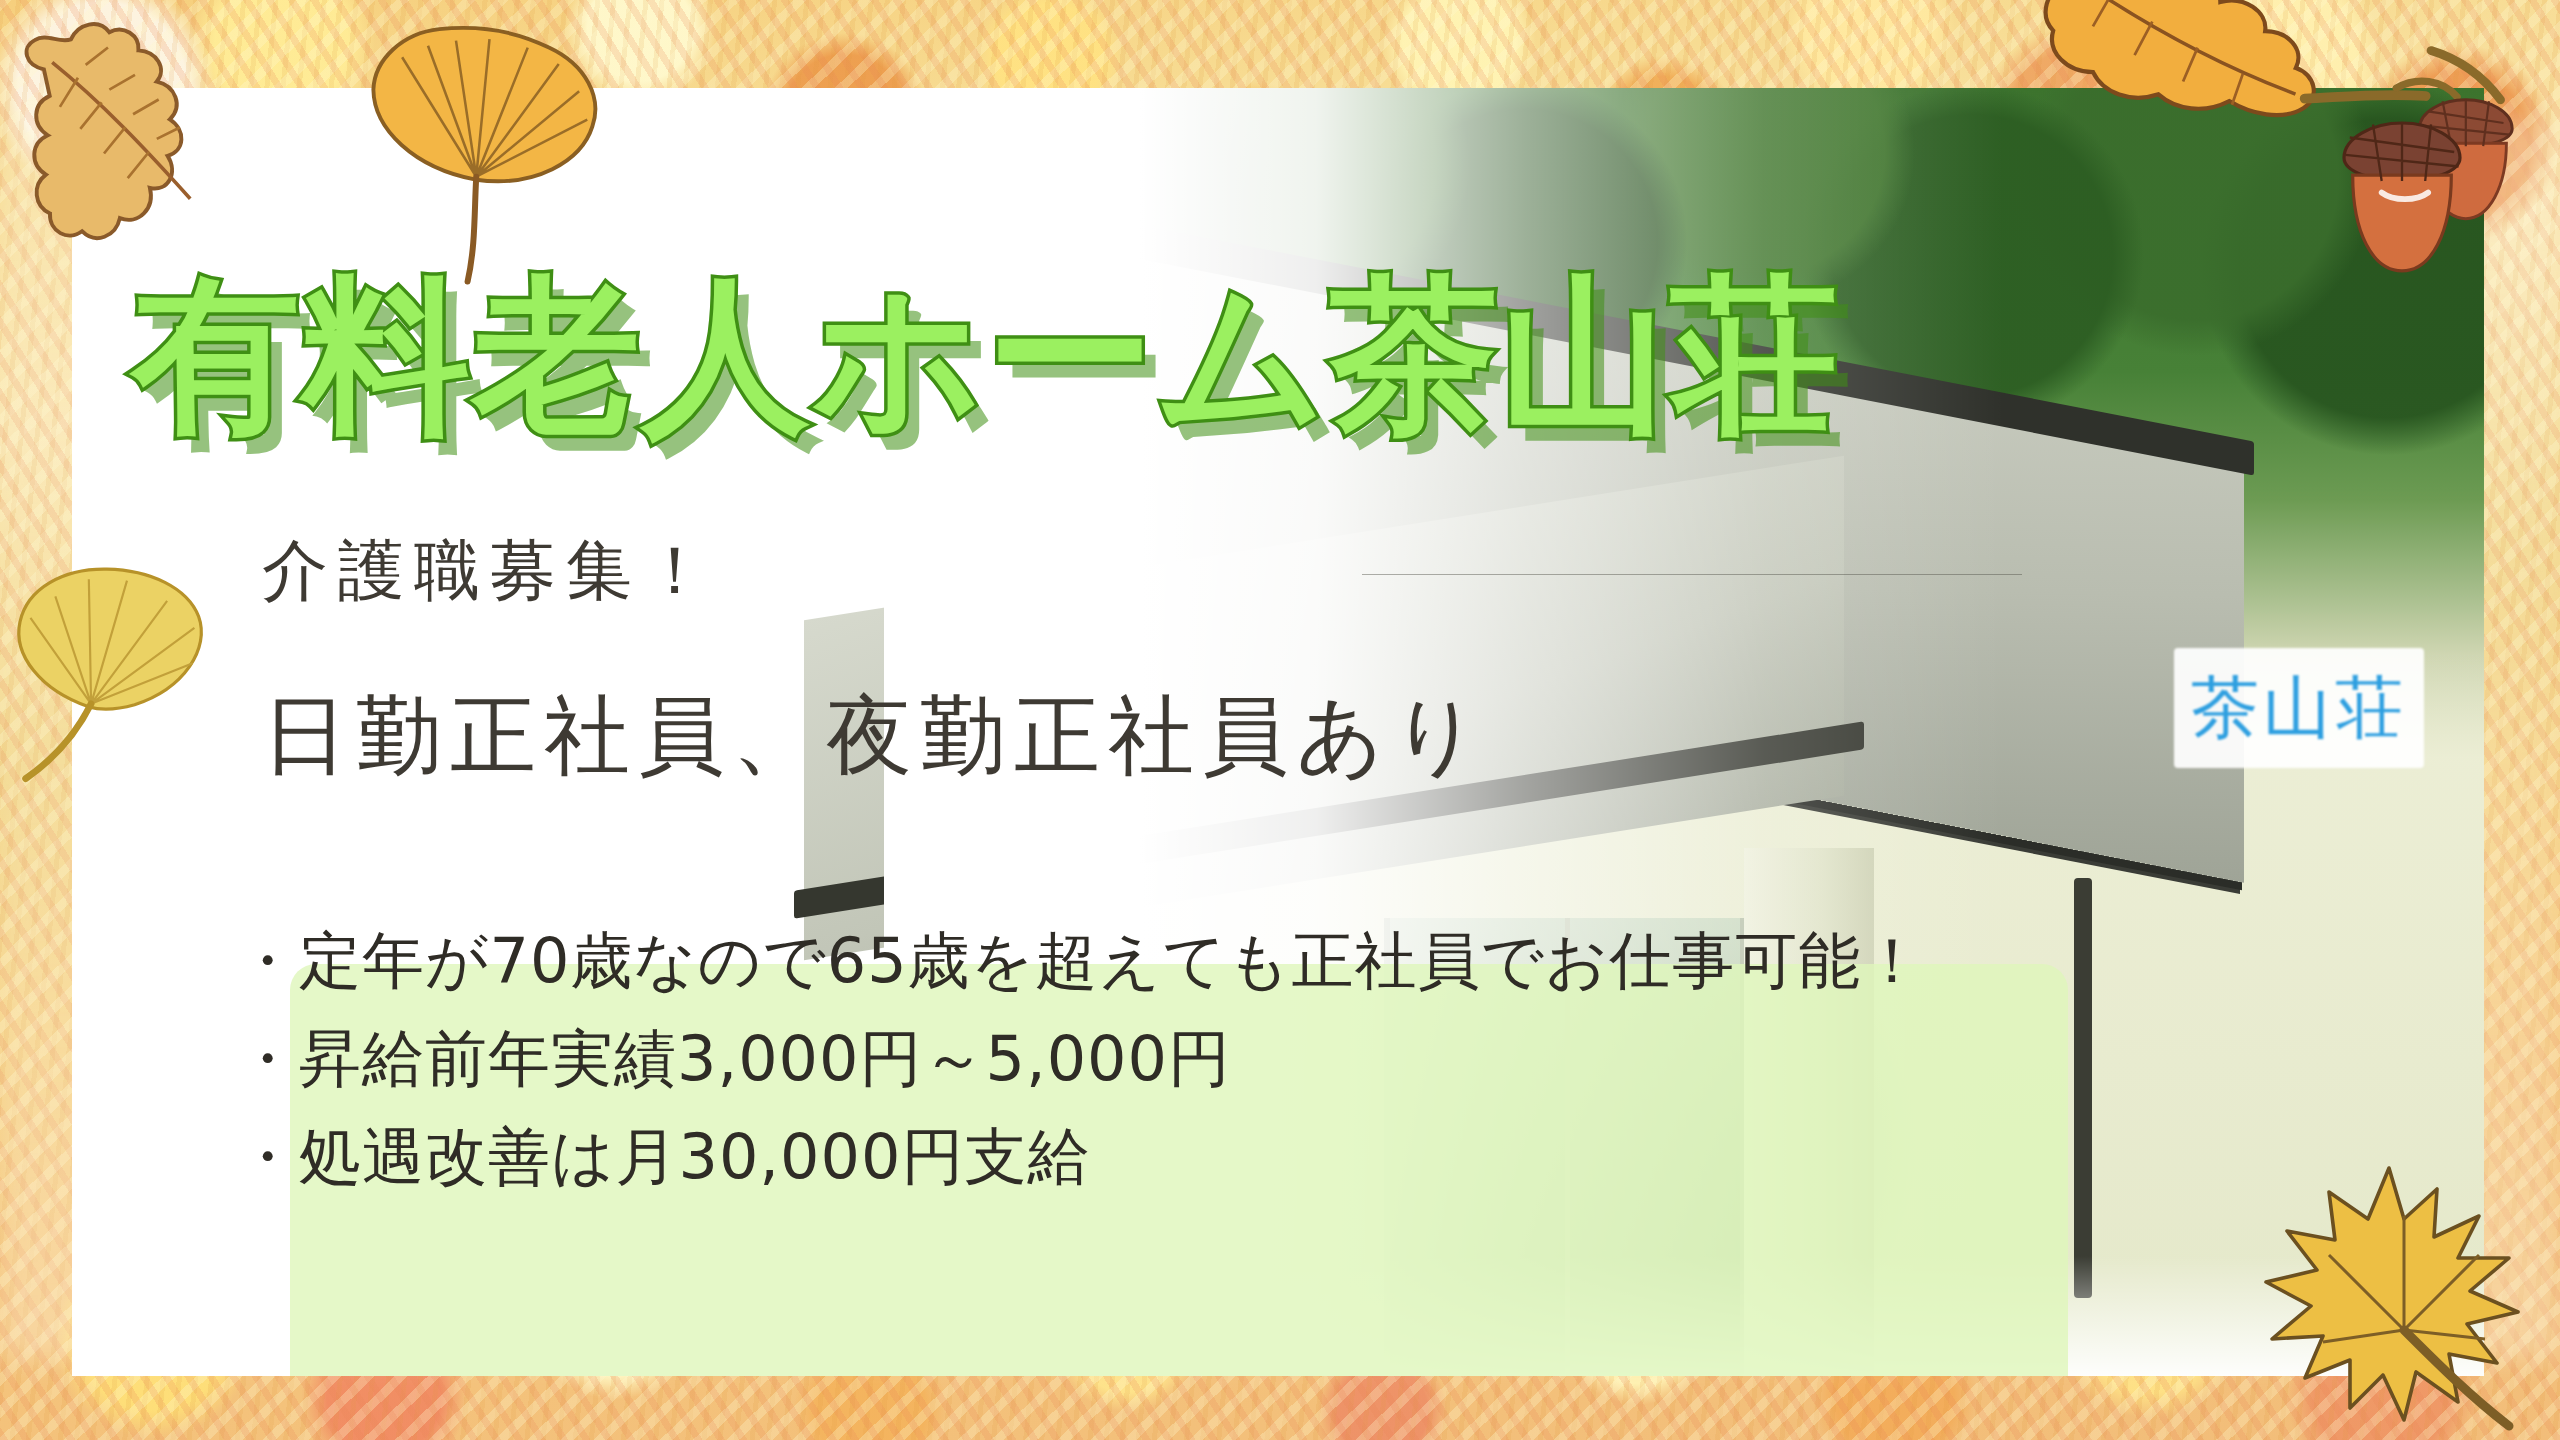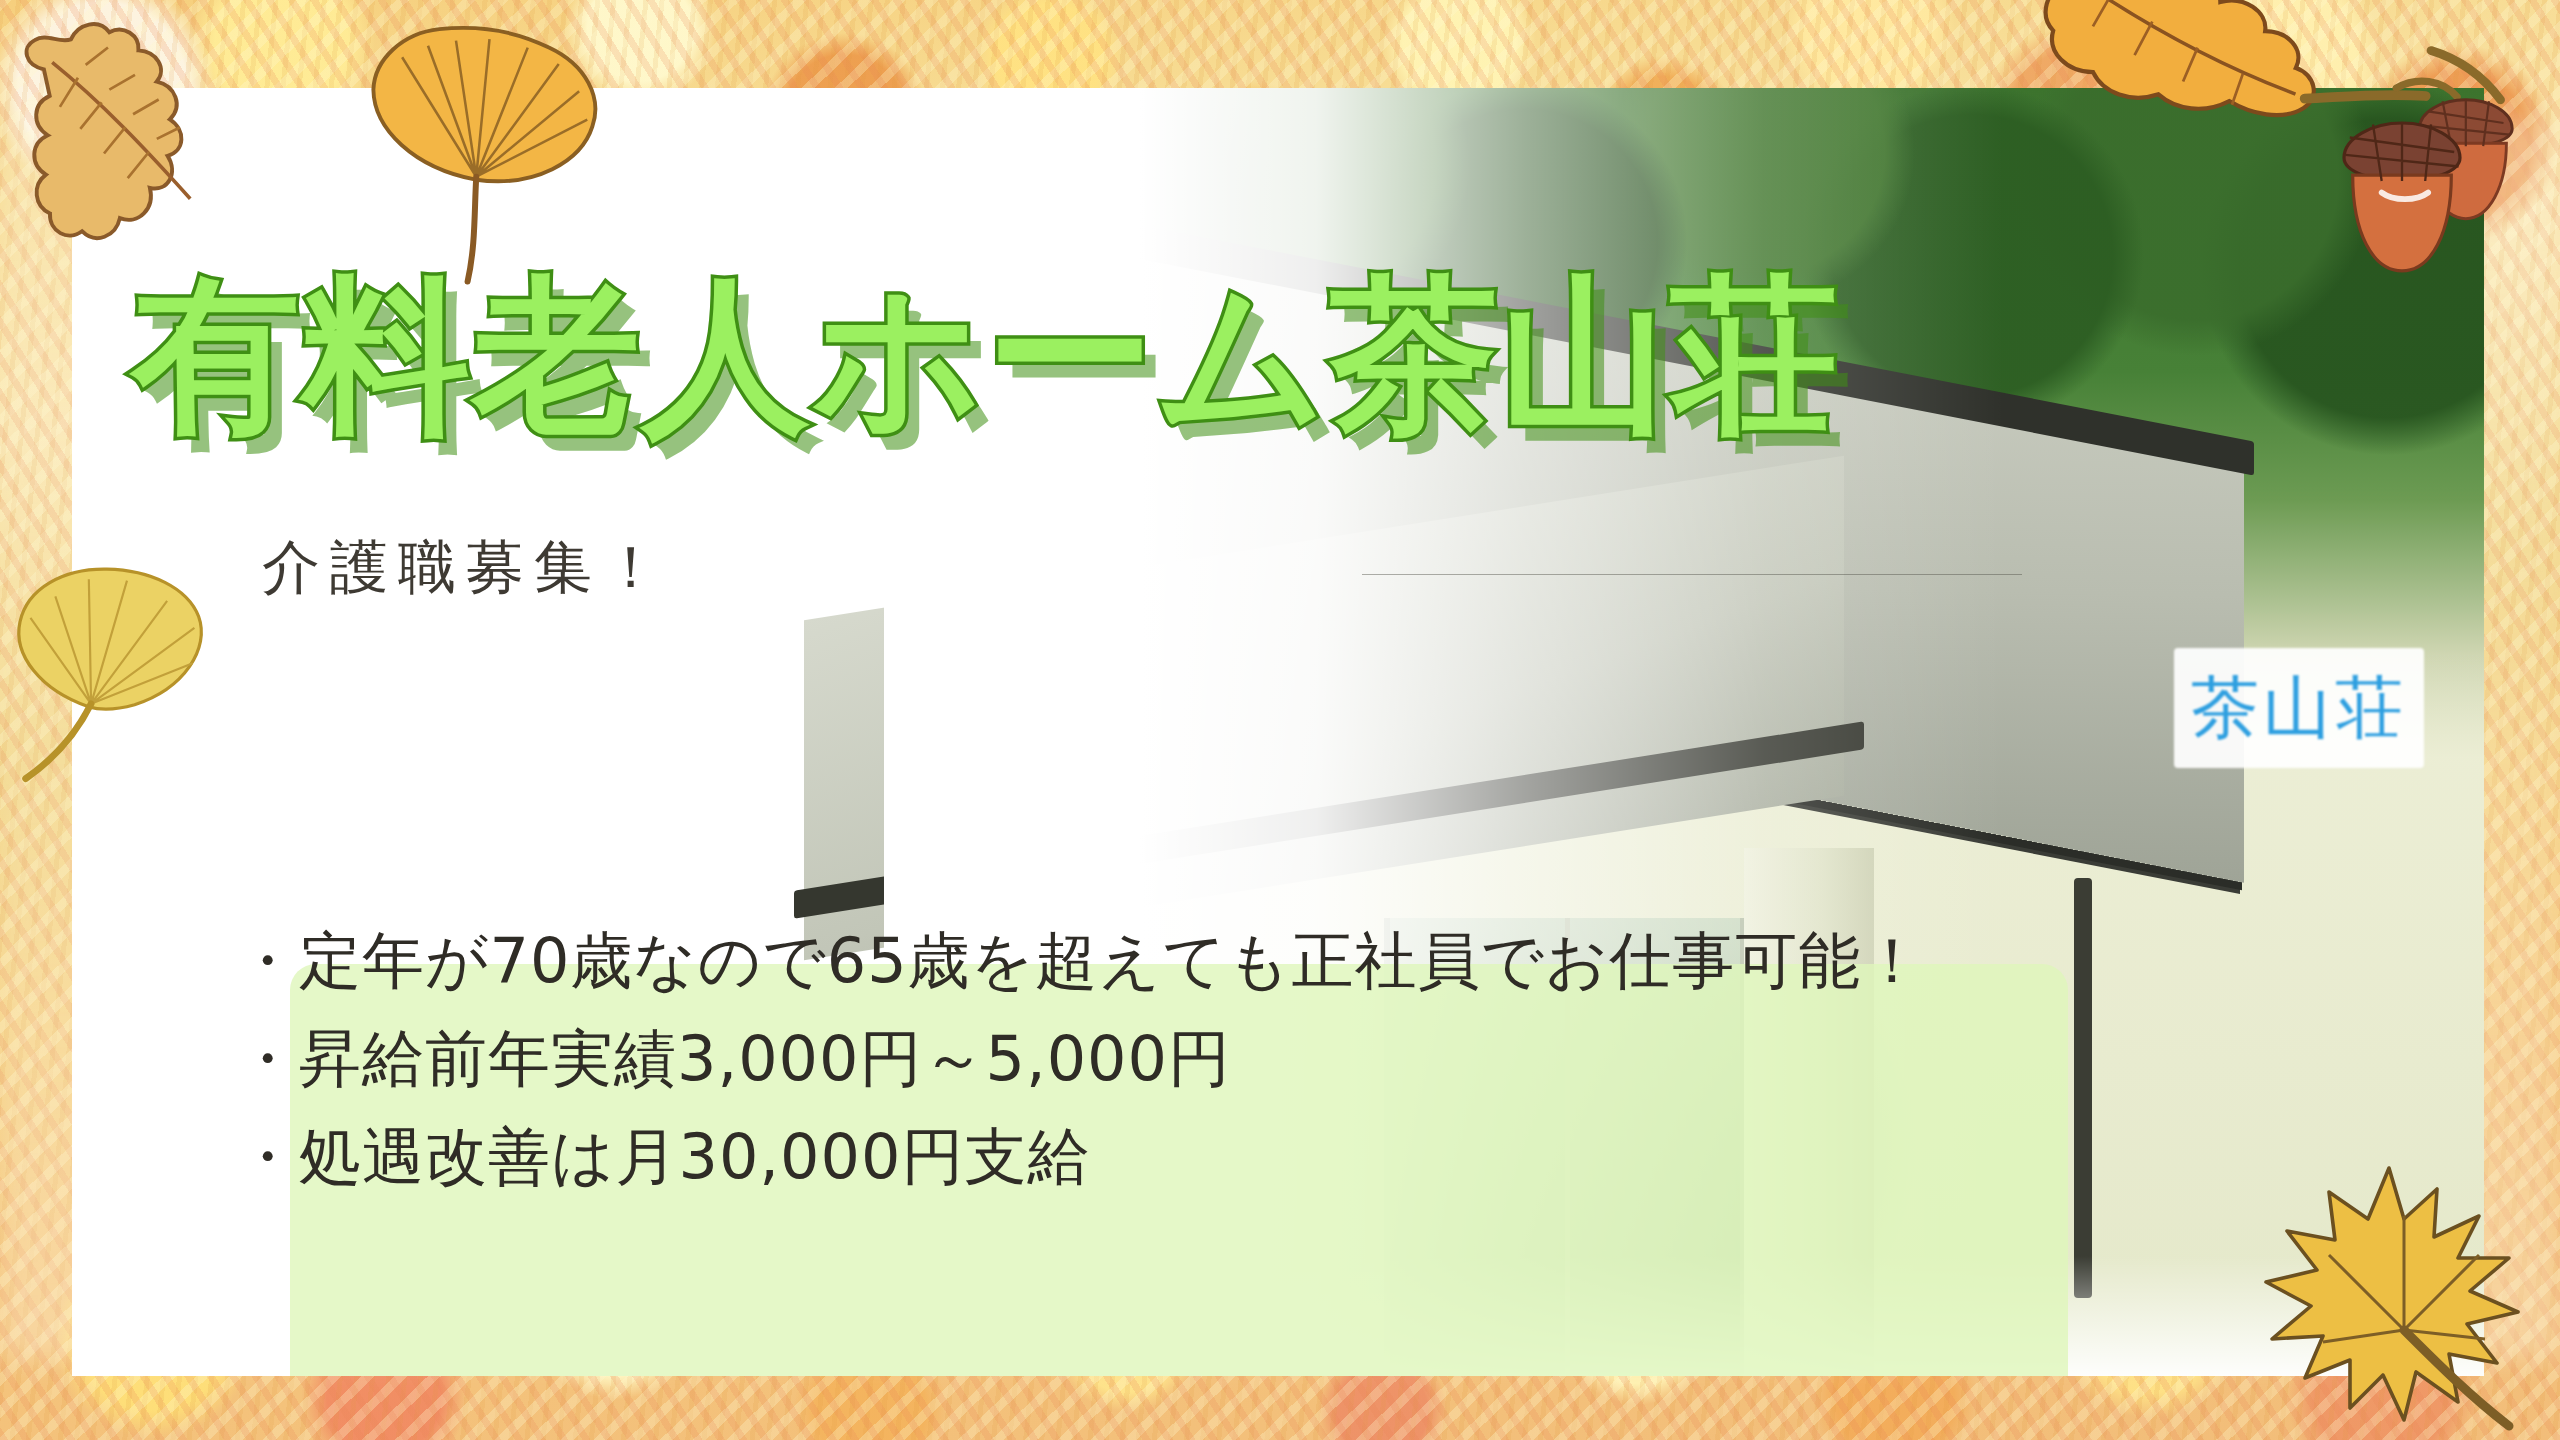--- a/index.html
+++ b/index.html
@@ -139,21 +139,21 @@
     position:absolute;left:132px;top:272px;
     font-size:168px;line-height:1;font-weight:700;
     letter-spacing:2px;white-space:nowrap;
     color:#9bf060;
     -webkit-text-stroke:7px #3f8f14;
     paint-order:stroke fill;
     text-shadow:14px 16px 0 rgba(63,143,20,.55);
   }
   .subtitle-1{
     position:absolute;left:262px;top:538px;
-    font-size:58px;line-height:1;letter-spacing:10px;white-space:nowrap;
+    font-size:66px;line-height:1;letter-spacing:10px;white-space:nowrap;
     color:#3e3a33;
   }
   .subtitle-2{
     position:absolute;left:262px;top:692px;
     font-size:86px;line-height:1;letter-spacing:8px;white-space:nowrap;
     color:#3e3a33;
   }
   .hairline{
     position:absolute;left:1290px;top:486px;width:660px;height:1px;background:rgba(80,80,70,.45);
   }
@@ -207,20 +207,21 @@
 
     <div class="hairline"></div>
 
     <div class="panel"></div>
   </div>
 
   <div class="title">有料老人ホーム茶山荘</div>
 
   <div class="subtitle-1">介護職募集！</div>
 
+  <div class="subtitle-2">日勤正社員、夜勤正社員あり</div>
 
   <div class="bullets">
     <div class="bullet">・定年が70歳なので65歳を超えても正社員でお仕事可能！</div>
     <div class="bullet">・昇給前年実績3,000円～5,000円</div>
     <div class="bullet">・処遇改善は月30,000円支給</div>
   </div>
 
   <svg class="leaf oak-tl" viewBox="0 0 200 200">
     <path d="M18 44 C6 40 4 28 14 24 C22 20 30 28 38 26 C44 16 58 14 64 24
              C74 20 84 28 82 38 C94 40 100 52 92 60 C104 64 108 78 98 86

